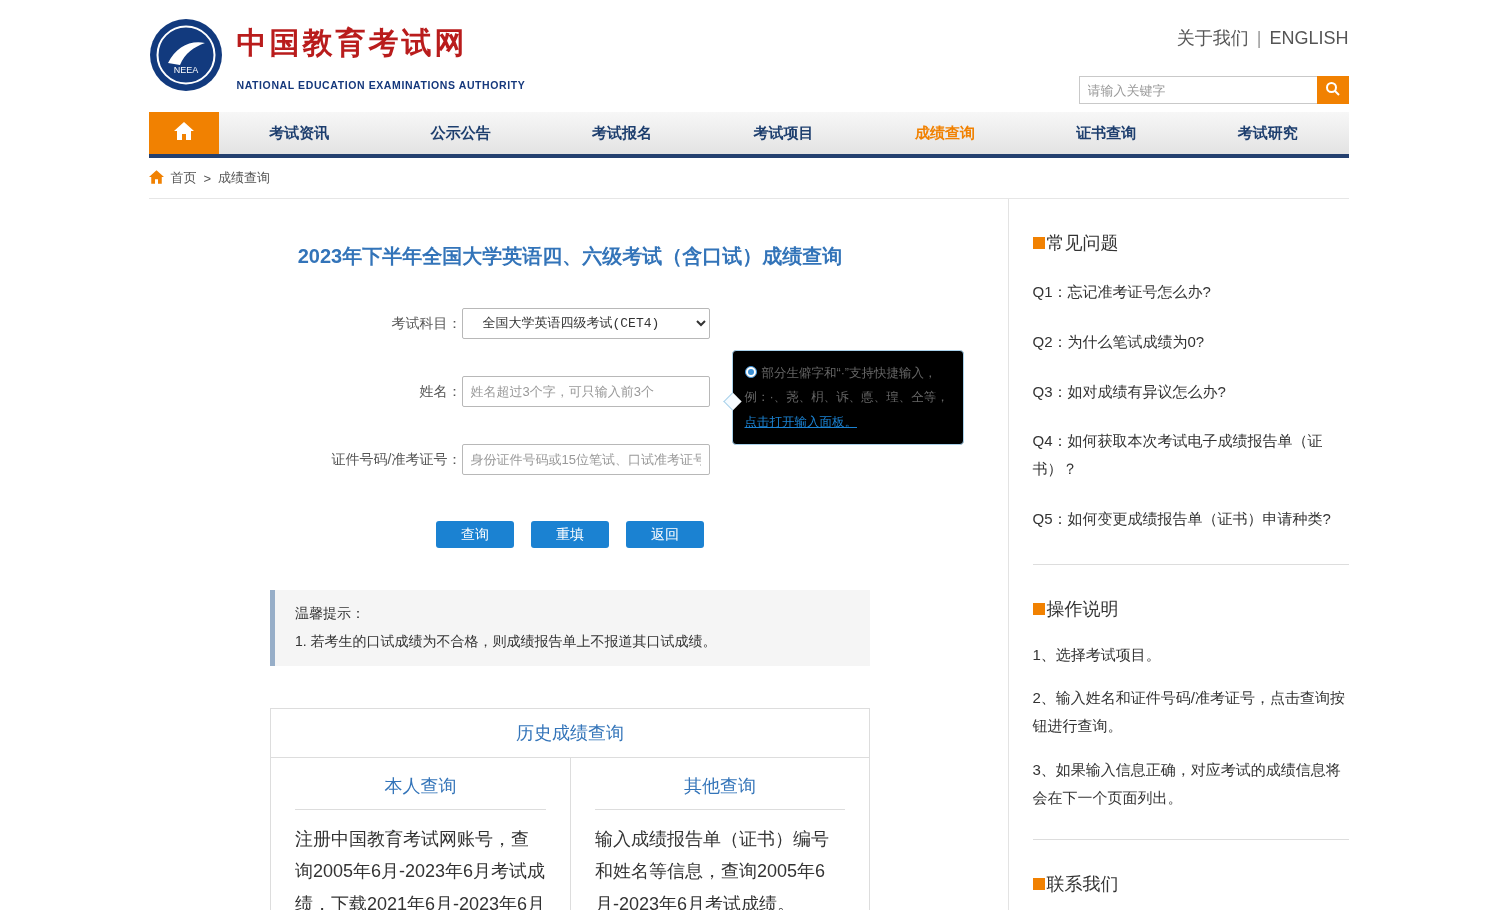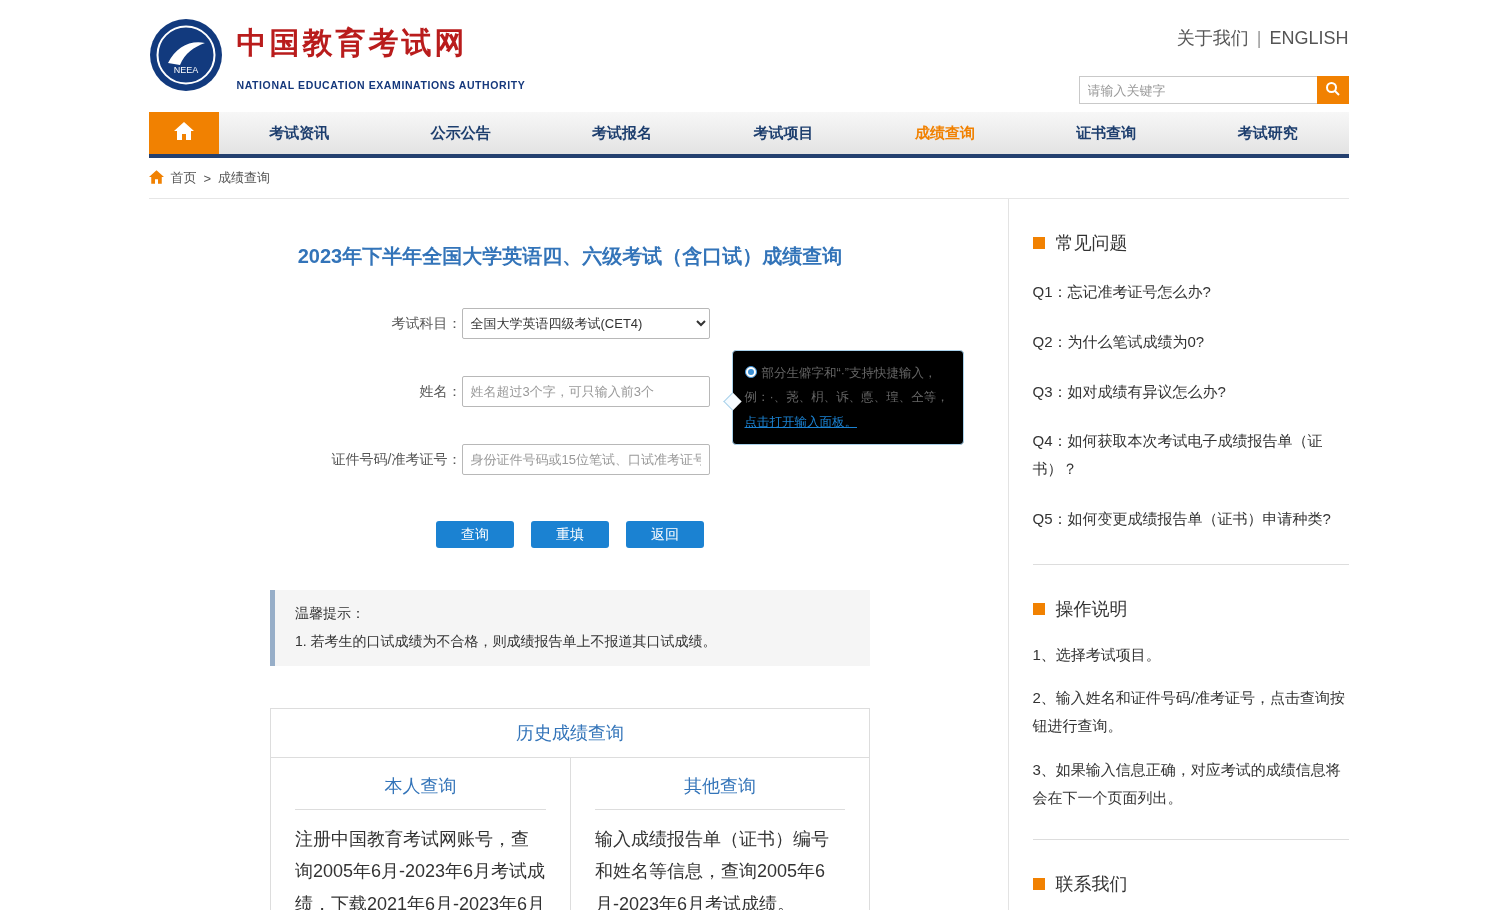--- a/index.html
+++ b/index.html
@@ -69,21 +69,21 @@
     text-align: center; font-size: 20px; font-weight: bold; color: #3374b9;
     margin: 44px 0 38px;
   }
   .form-row { display: flex; align-items: center; margin-bottom: 37px; position: relative; }
   .form-label { width: 313px; flex: none; text-align: right; font-size: 14px; color: #555; }
   .form-ctrl {
     width: 248px; height: 31px; border: 1px solid #b8b8b8; border-radius: 2px;
     padding: 0 8px; font-size: 13px; color: #333; background: #fff; outline: none;
   }
   .form-ctrl::placeholder { color: #999; }
-  select.form-ctrl { padding: 0 4px; }
+  select.form-ctrl { padding: 0 16px; font-family: Liberation Mono, monospace; }
 
   
   .tooltip {
     position: absolute; left: 583px; top: -26px; width: 232px;
     background: #000000; border: 1px solid #a9d1ea; border-radius: 4px;
     padding: 10px 12px; font-size: 12.5px; color: #666; line-height: 1.95;
   }
   .tooltip:before {
     content: ""; position: absolute; left: -7px; top: 44px; width: 12px; height: 12px;
     background: #f6fbff; border-left: 1px solid #a9d1ea; border-bottom: 1px solid #a9d1ea;
@@ -125,21 +125,21 @@
   .hist-col + .hist-col { border-left: 1px solid #ddd; }
   .hist-title {
     text-align: center; font-size: 18px; color: #3374b9; padding-bottom: 11px;
     border-bottom: 1px solid #ddd;
   }
   .hist-desc { font-size: 18px; color: #333; line-height: 1.8; margin-top: 13px; }
   .hist-btn-wrap { margin-top: auto; text-align: center; padding-top: 10px; }
 
   
   .side-section { border-bottom: 1px solid #ddd; padding-bottom: 20px; }
-  .side-heading { display: flex; align-items: center; gap: 11px; font-size: 18px; color: #333; margin: 32px 0 12px; }
+  .side-heading { display: flex; align-items: center; gap: 2px; font-size: 18px; color: #333; margin: 32px 0 12px; }
   .bullet-square { width: 12px; height: 12px; background: #f18101; flex: none; }
   .faq-item { padding: 11px 0; font-size: 15px; color: #333; line-height: 1.85; cursor: pointer; }
   .step-item { padding: 8px 0; font-size: 15px; color: #333; line-height: 1.85; }
   .contact-row { display: flex; align-items: center; gap: 13px; margin: 23px 0; font-size: 15px; color: #333; }
   .contact-row .cicon { flex: none; display: flex; align-items: center; }
 </style>
 </head>
 <body>
 
 <div class="viewport">

